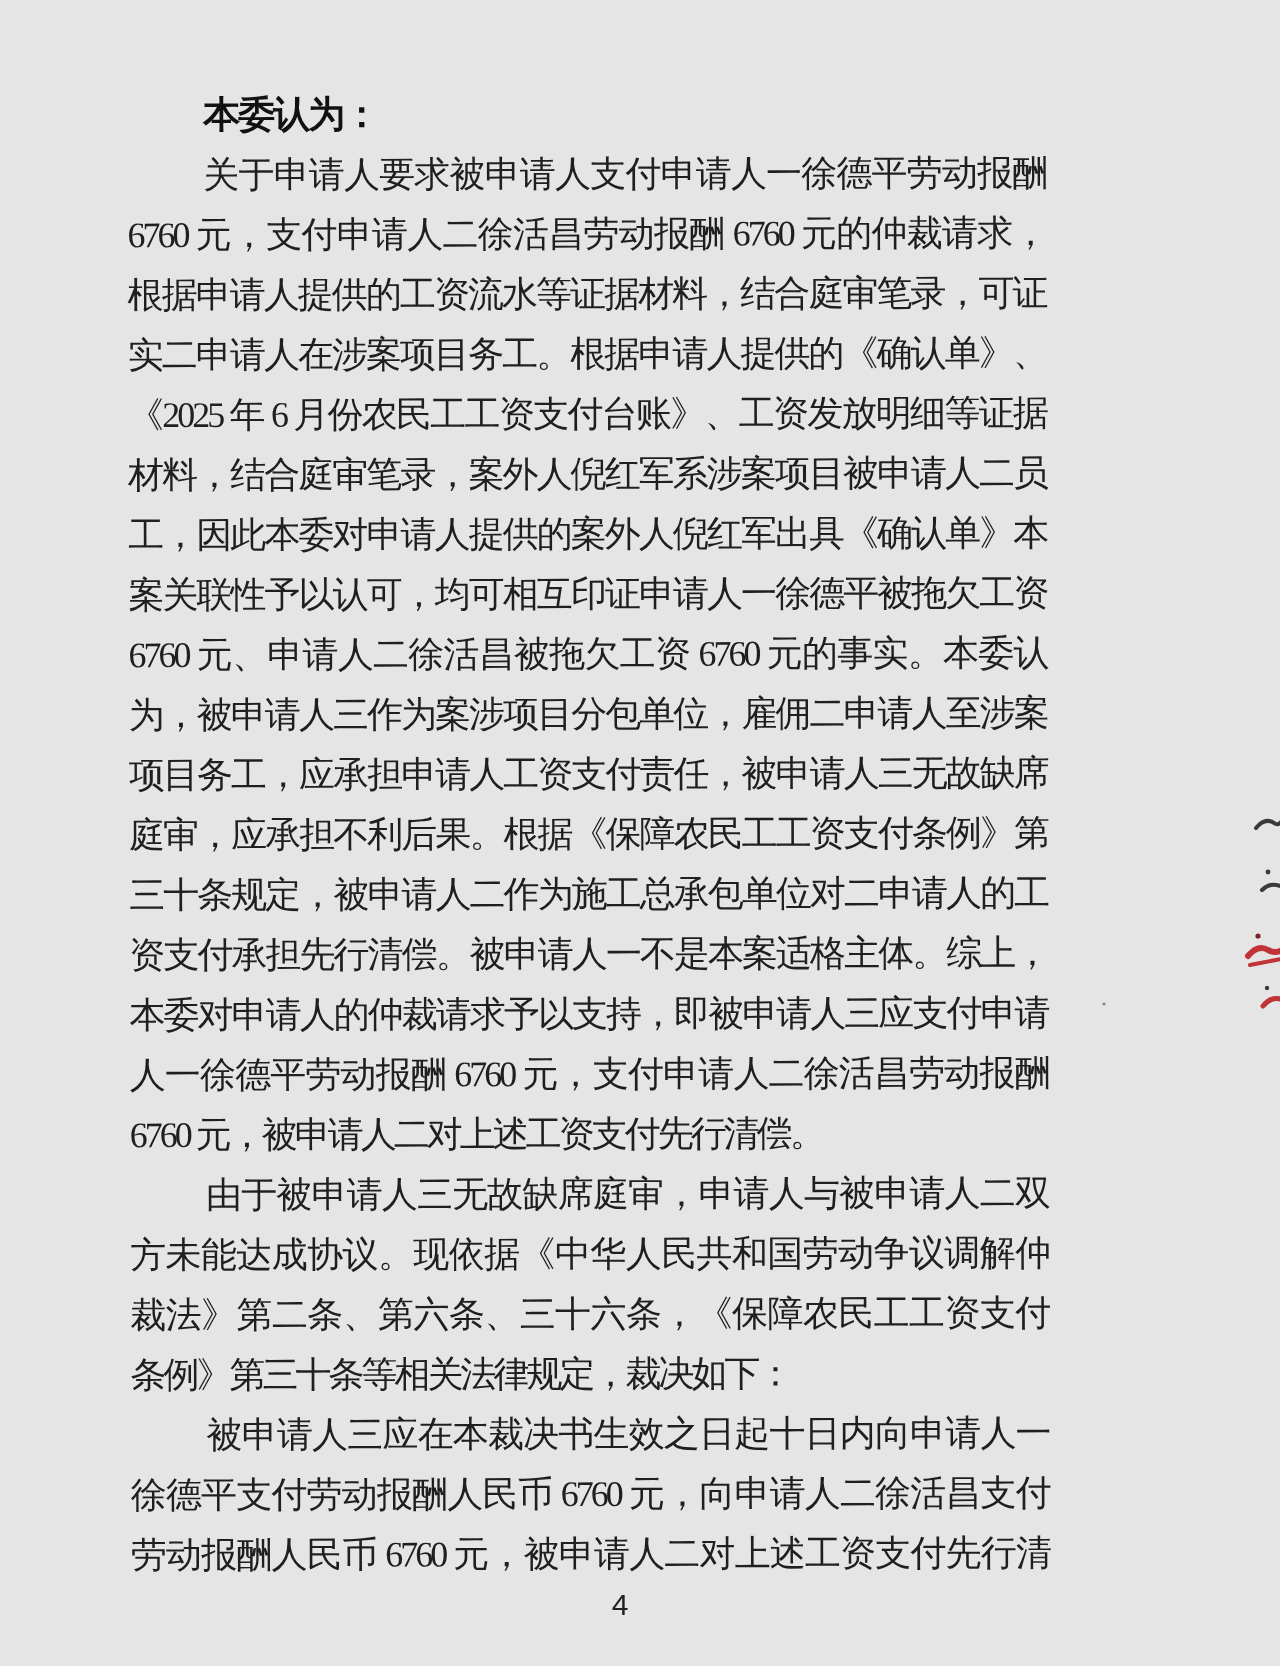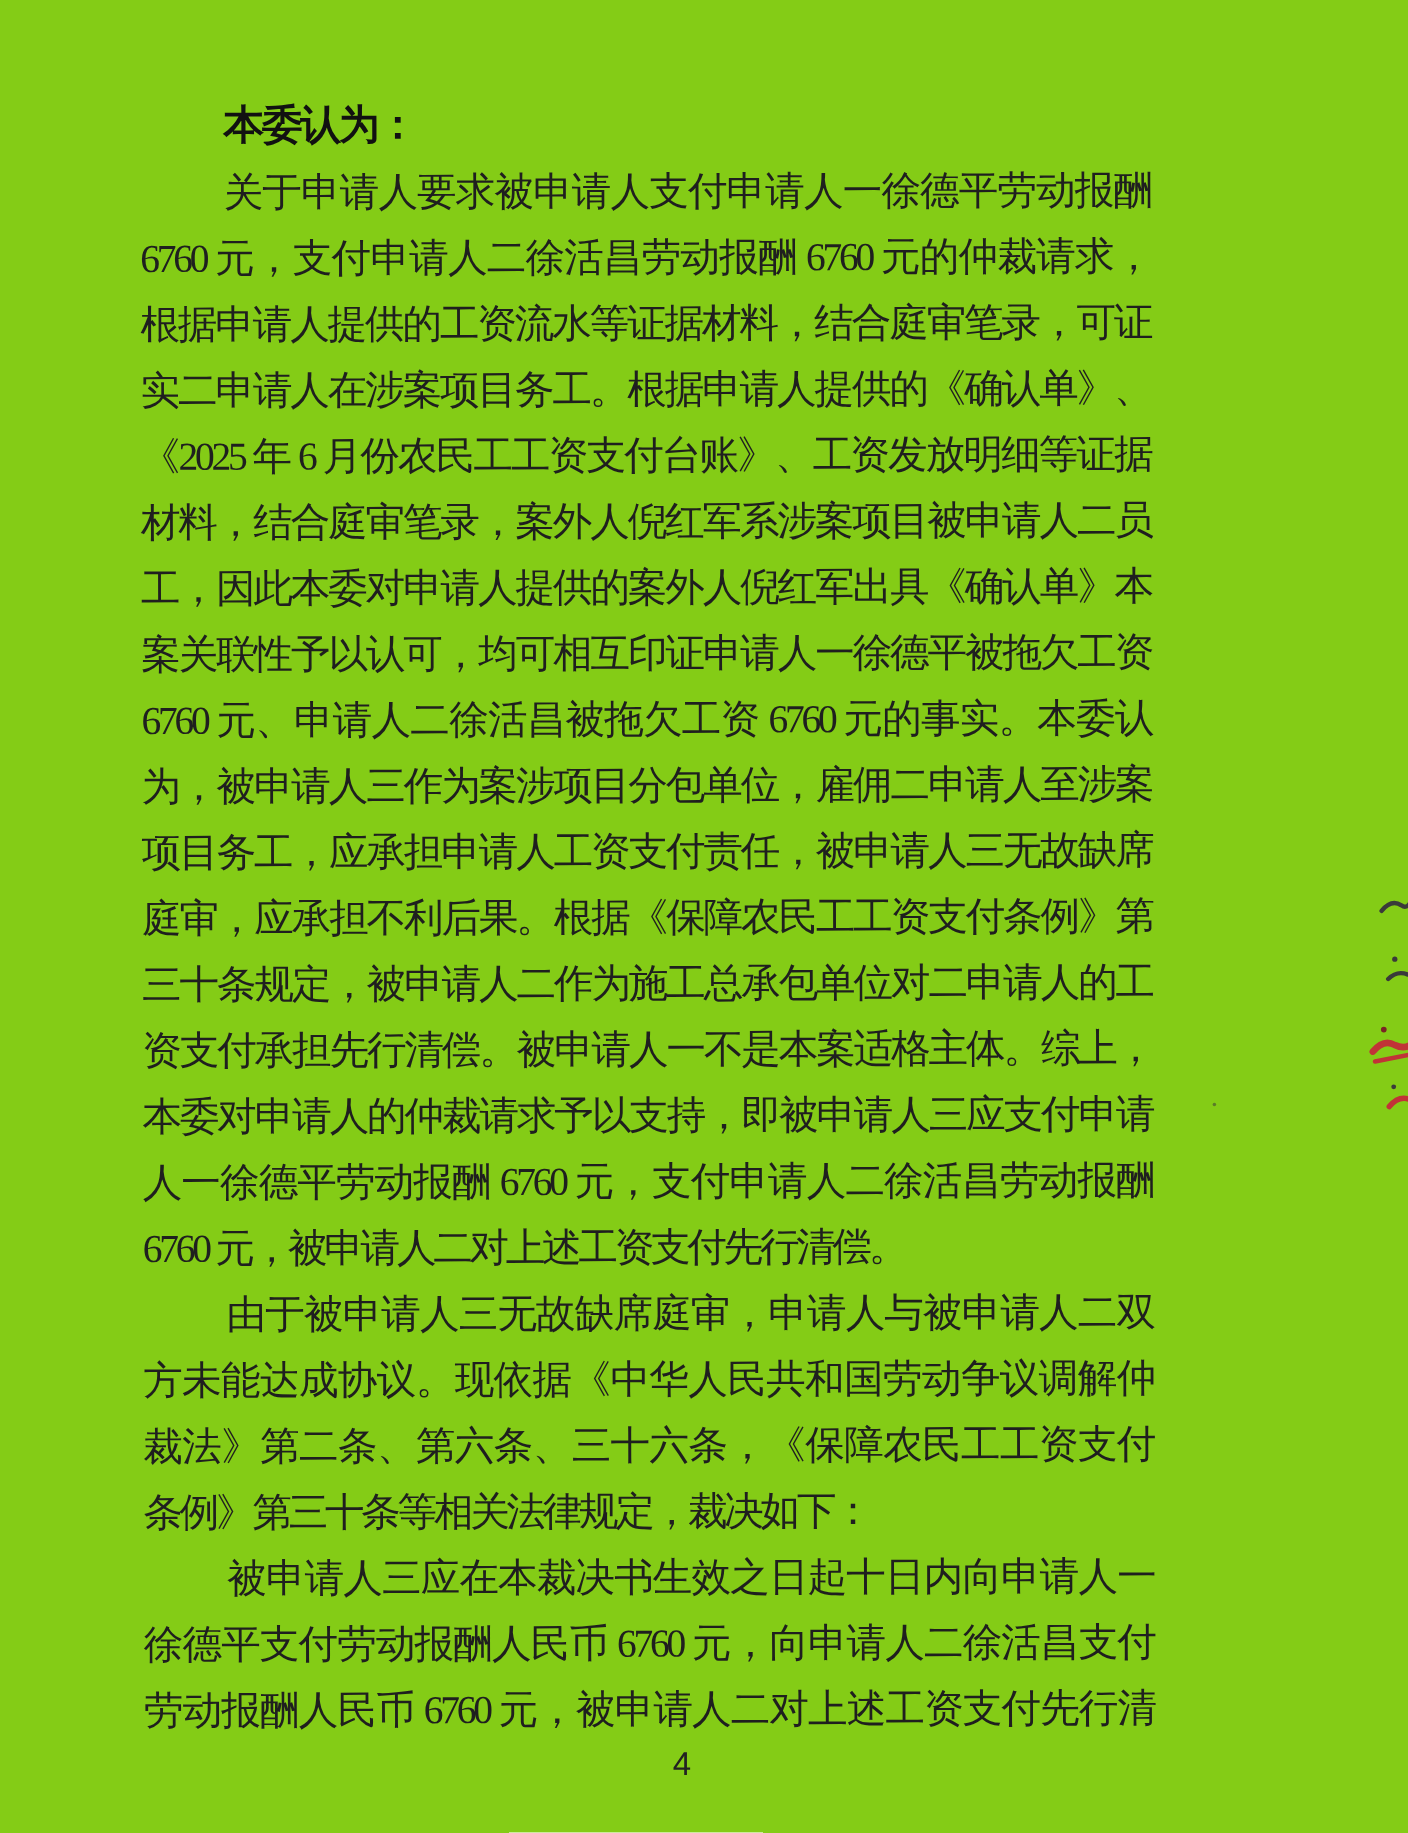--- a/index.html
+++ b/index.html
@@ -65,21 +65,21 @@
     pointer-events: none;
   }
   .edge-marks .ink { stroke: var(--ink-mark, #3a3a3a); fill: none; stroke-linecap: round; }
   .edge-marks .red { stroke: var(--red-mark, #c13337); fill: none; stroke-linecap: round; }
   .edge-marks .ink-dot { fill: var(--ink-mark, #3a3a3a); stroke: none; }
   .edge-marks .red-dot { fill: var(--red-dark, #7a2424); stroke: none; }
 </style>
 </head>
 <body>
 
-<div class="page" style="background: #84cc16; color: rgb(28, 28, 28);">
+<div class="page" style="background: #e5e5e5; color: rgb(28, 28, 28);">
 
   <div class="body-text" id="doc-lines">
       <div class="line indent heading">本委认为：</div>
       <div class="line justify indent">关于申请人要求被申请人支付申请人一徐德平劳动报酬</div>
       <div class="line justify">6760 元，支付申请人二徐活昌劳动报酬 6760 元的仲裁请求，</div>
       <div class="line justify">根据申请人提供的工资流水等证据材料，结合庭审笔录，可证</div>
       <div class="line justify">实二申请人在涉案项目务工。根据申请人提供的《确认单》、</div>
       <div class="line justify">《2025 年 6 月份农民工工资支付台账》、工资发放明细等证据</div>
       <div class="line justify">材料，结合庭审笔录，案外人倪红军系涉案项目被申请人二员</div>
       <div class="line justify">工，因此本委对申请人提供的案外人倪红军出具《确认单》本</div>

